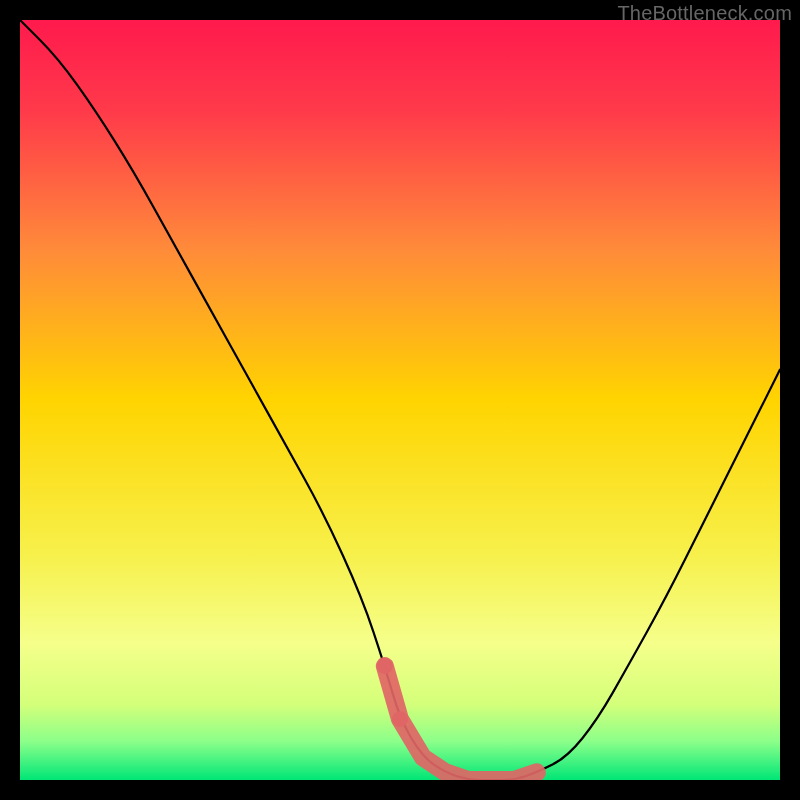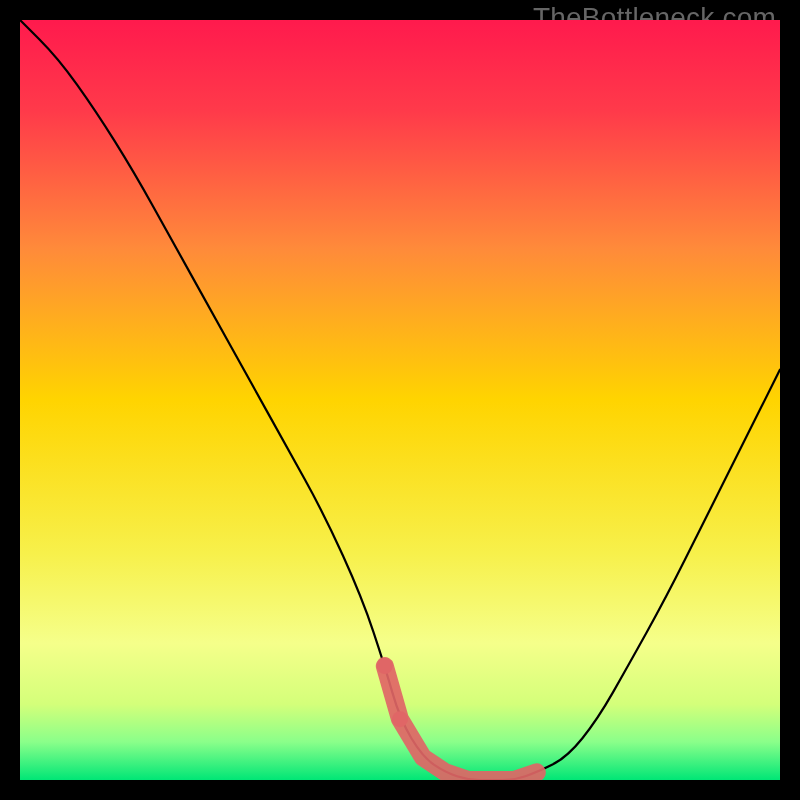--- a/index.html
+++ b/index.html
@@ -19,23 +19,23 @@
   .plot {
     position: absolute;
     left: 20px;
     top: 20px;
     width: 760px;
     height: 760px;
   }
   .attribution {
     position: absolute;
     top: 2px;
-    right: 24px;
+    right: 8px;
     color: #666;
-    font-size: 28px;
+    font-size: 20px;
     font-weight: 400;
     letter-spacing: 0.2px;
   }
 </style>
 </head>
 <body>
 
 <div class="frame">
 
   <div class="attribution">TheBottleneck.com</div>

